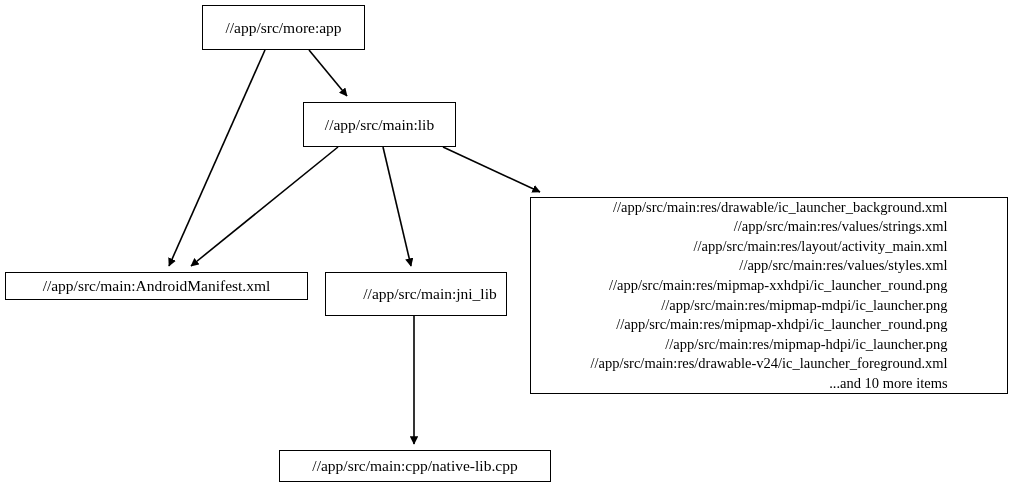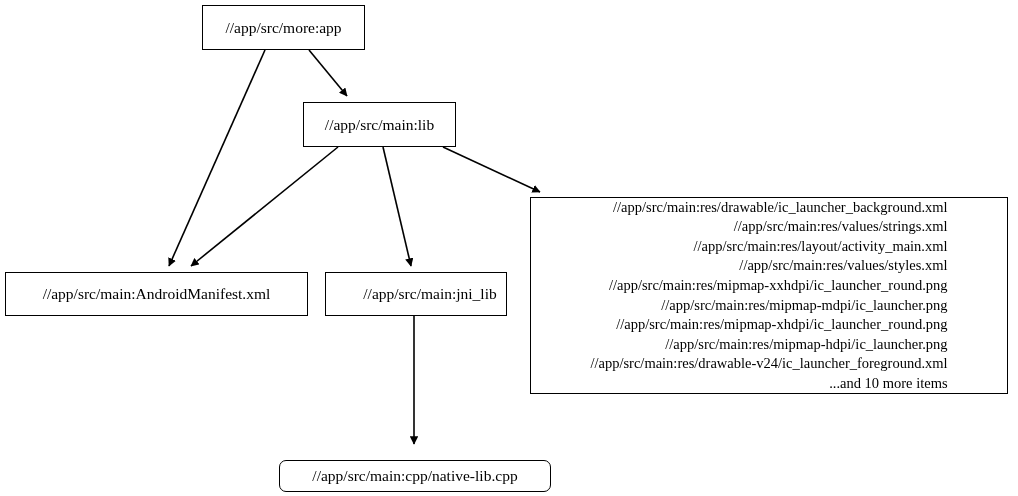--- a/index.html
+++ b/index.html
@@ -40,23 +40,23 @@
     letter-spacing: 0px;
   }
   .node-label-multi {
     font-size: 14.5px;
     line-height: 19.6px;
     text-align: right;
   }
   
   #node-app        { left: 202px; top: 5px;   width: 163px; height: 45px; }
   #node-lib        { left: 303px; top: 102px; width: 153px; height: 45px; }
-  #node-manifest   { left: 5px;   top: 272px; width: 303px; height: 44px; }
+  #node-manifest   { left: 5px;   top: 272px; width: 303px; height: 28px; }
   #node-jni        { left: 325px; top: 272px; width: 182px; height: 44px; padding-left: 28px; }
-  #node-cpp        { left: 279px; top: 460px; width: 272px; height: 32px; border-radius: 7px; }
+  #node-cpp        { left: 279px; top: 450px; width: 272px; height: 32px; }
   #node-res        { left: 530px; top: 197px; width: 478px; height: 197px; }
 </style>
 </head>
 <body>
 
 <svg id="graph" viewBox="0 0 1018 496" aria-hidden="true">
   <defs>
     <marker id="arrow" viewBox="0 0 10 10" refX="9.2" refY="5" markerWidth="5.2" markerHeight="5.2" orient="auto-start-reverse" markerUnits="strokeWidth">
       <path d="M 0 0 L 10 5 L 0 10 z" fill="#000000"></path>
     </marker>

